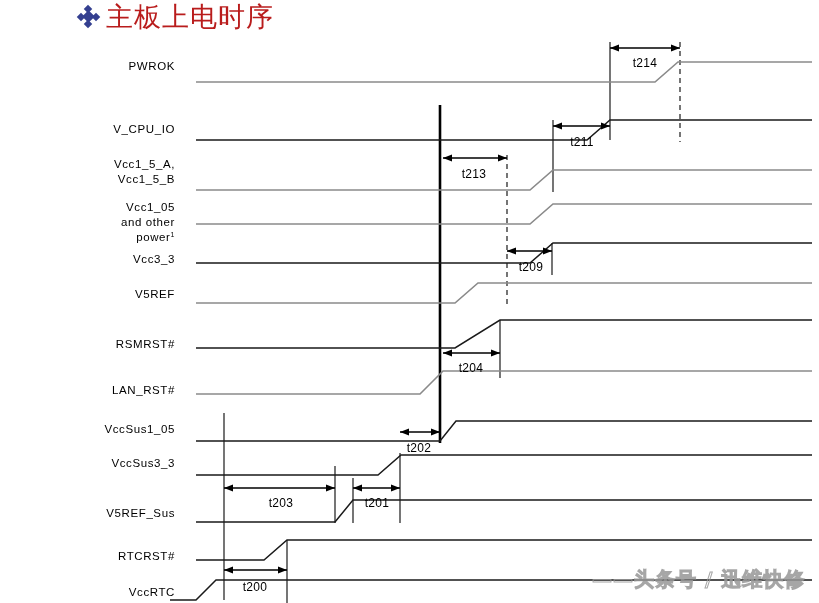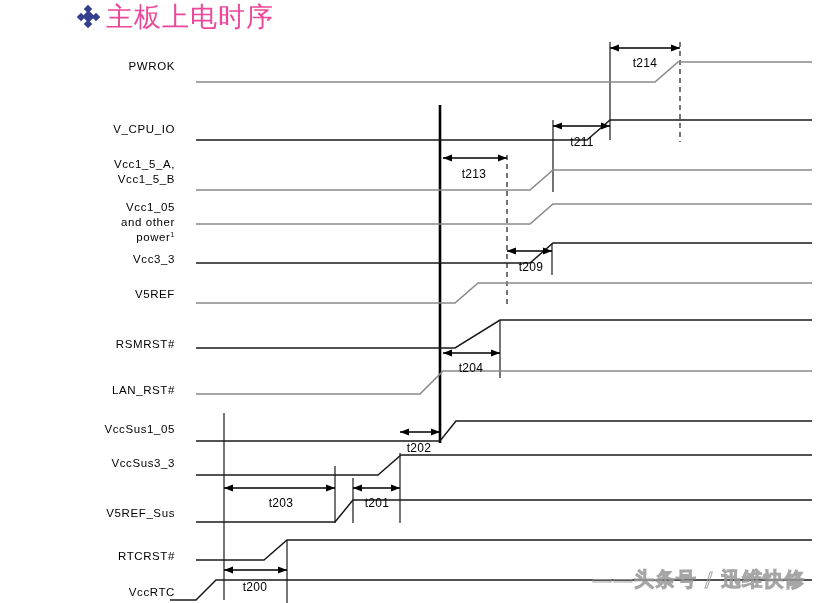--- a/index.html
+++ b/index.html
@@ -14,21 +14,21 @@
   .title-row{position:absolute;left:78px;top:2px;display:flex;align-items:center;gap:6px;}
   .title-bullet{width:22px;height:22px;position:relative;display:inline-block;}
   .title-bullet i{position:absolute;display:block;background:#343f90;transform:rotate(45deg);}
   .title-bullet i.c{width:9px;height:9px;left:6px;top:6px;}
   .title-bullet i.l{width:6px;height:6px;left:0px;top:8px;}
   .title-bullet i.r{width:6px;height:6px;left:15px;top:8px;}
   .title-bullet i.t{width:6px;height:6px;left:7px;top:0px;}
   .title-bullet i.b{width:6px;height:6px;left:7px;top:15px;}
   .title-text{
     font-family:"DejaVu Serif","Liberation Serif",serif;
-    font-size:27px;color:#ec4899;letter-spacing:1px;line-height:30px;
+    font-size:27px;color:#b91c1c;letter-spacing:1px;line-height:30px;
     white-space:nowrap;
   }
 
   
   svg#diagram{position:absolute;left:0;top:0;width:819px;height:603px;}
   .lbl{
     font-family:"Liberation Sans","DejaVu Sans",sans-serif;
     font-size:11.5px;fill:#000;letter-spacing:.6px;
   }
   .lbl-sup{font-size:7px;}

